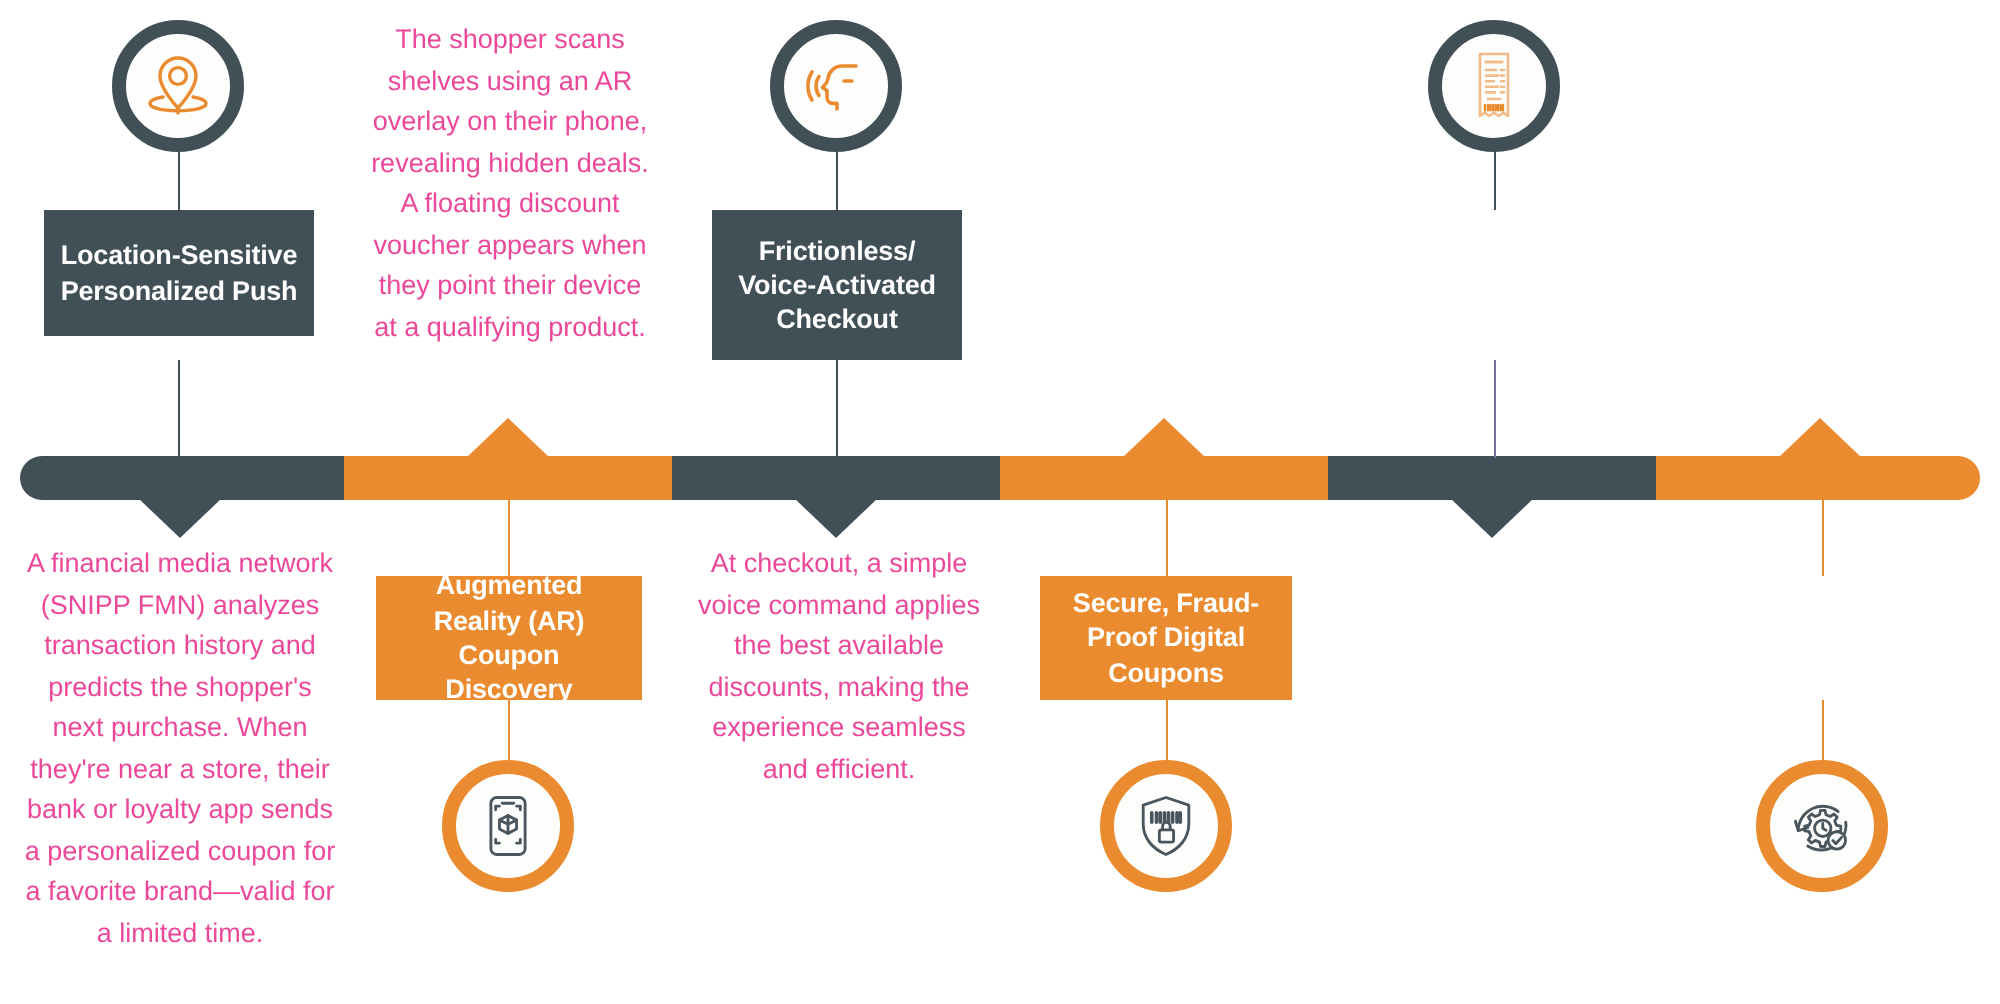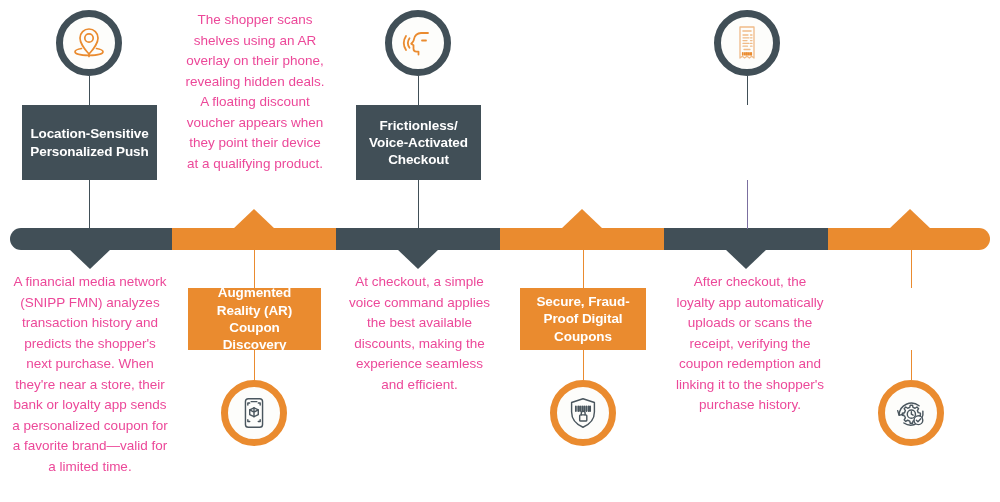--- a/index.html
+++ b/index.html
@@ -133,21 +133,21 @@
   <div class="icon-circle dark" style="left:56px;top:10px;">
     <span>
       <svg width="40" height="40" viewBox="0 0 40 40" fill="none" stroke="#ea8b2f" stroke-width="1.7" stroke-linecap="round" stroke-linejoin="round">
         <path d="M20 6c-5 0-9 4-9 9 0 6.5 9 16 9 16s9-9.5 9-16c0-5-4-9-9-9z"></path>
         <circle cx="20" cy="15" r="4.2"></circle>
         <path d="M12.5 25.5C8.5 26.2 6 27.4 6 28.8c0 2 5.2 3.6 14 3.6s14-1.6 14-3.6c0-1.4-2.5-2.6-6.5-3.3"></path>
         <path d="M20 30.5v3"></path>
       </svg>
     </span>
   </div>
-  <div class="label-box dark" style="left:22px;top:105px;width:135px;height:75px;">
+  <div class="label-box dark" style="left:22px;top:105px;width:135px;height:63px;">
     <span>Location-Sensitive Personalized Push</span>
   </div>
   <div class="desc" style="left:10px;top:272px;width:160px;">A financial media network (SNIPP FMN) analyzes transaction history and predicts the shopper's next purchase. When they're near a store, their bank or loyalty app sends a personalized coupon for a favorite brand—valid for a limited time.</div>
 
   <div class="desc" style="left:182px;top:10px;width:146px;">The shopper scans shelves using an AR overlay on their phone, revealing hidden deals. A floating discount voucher appears when they point their device at a qualifying product.</div>
   <div class="label-box orange" style="left:188px;top:288px;width:133px;height:62px;">
     <span>Augmented Reality (AR) Coupon Discovery</span>
   </div>
   <div class="icon-circle orange" style="left:221px;top:380px;">
     <span>
@@ -198,21 +198,20 @@
         <path d="M13 4h14v31l-2.3-1.7-2.3 1.7-2.4-1.7-2.4 1.7-2.3-1.7L13 35z"></path>
         <path d="M16 8h8" stroke="#f0bb88" stroke-width="1.6"></path>
         <path d="M16 12h5M23.5 12h1.5M16 14.8h6M23.5 14.8h1.5M16 17.6h4M23.5 17.6h1.5M16 20.4h6M23.5 20.4h1.5M16 23.2h4.5M23.5 23.2h1.5"></path>
         <path d="M17 26.5h6"></path>
         <g stroke="#ea8b2f" stroke-width="1.2">
           <path d="M15.5 29.5v2.6M17 29.5v2.6M18.2 29.5v2.6M19.5 29.5v2.6M20.8 29.5v2.6M22 29.5v2.6M23.3 29.5v2.6M24.5 29.5v2.6"></path>
         </g>
       </svg>
     </span>
   </div>
-  <div class="desc" style="left:675px;top:272px;width:150px;">After checkout, the loyalty app automatically uploads or scans the receipt, verifying the coupon redemption and linking it to the shopper's purchase history.</div>
 
   <div class="icon-circle orange" style="left:878px;top:380px;">
     <span>
       <svg width="38" height="38" viewBox="0 0 40 40" fill="none" stroke="#4a565e" stroke-width="1.5" stroke-linecap="round" stroke-linejoin="round">
         <path d="M7.5 22a13 13 0 0121-9.6"></path>
         <path d="M6 17.5l1.5 5 5-1.6"></path>
         <path d="M32.5 18a13 13 0 01-20 12.5"></path>
         <path d="M19.2 11.8h2.4l.5 2.3 2.2.9 2-1.3 1.7 1.7-1.3 2 .9 2.2 2.3.5v2.4l-2.3.5-.9 2.2 1.3 2-1.7 1.7-2-1.3-2.2.9-.5 2.3h-2.4l-.5-2.3-2.2-.9-2 1.3-1.7-1.7 1.3-2-.9-2.2-2.3-.5v-2.4l2.3-.5.9-2.2-1.3-2 1.7-1.7 2 1.3 2.2-.9z"></path>
         <circle cx="20.4" cy="21.2" r="4.3"></circle>
         <path d="M20.4 18.7v2.5l1.8 1.1"></path>

